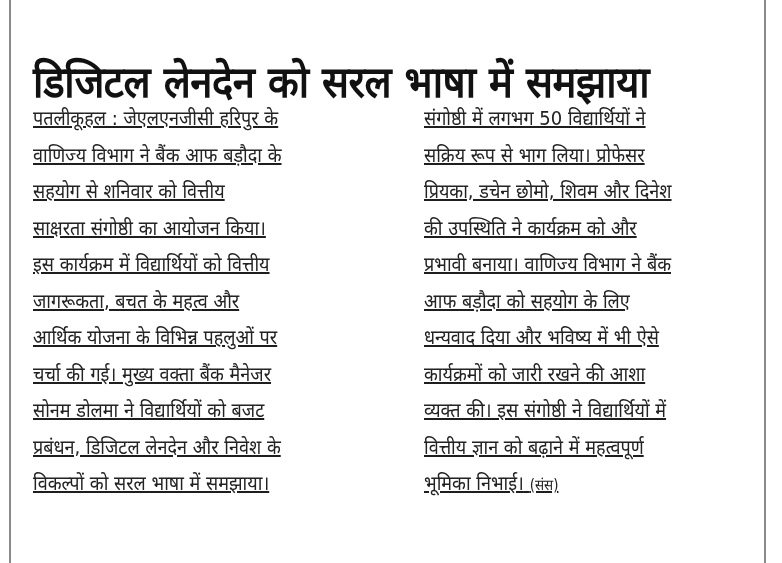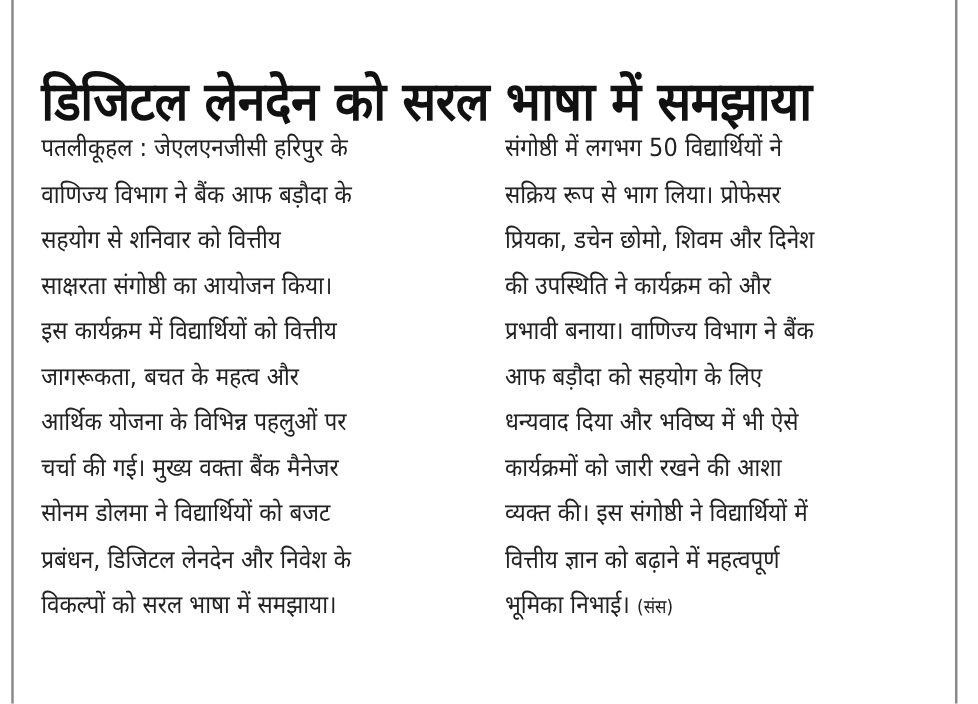--- a/index.html
+++ b/index.html
@@ -7,23 +7,23 @@
     width: 782px; height: 563px; background: #ffffff; position: relative; overflow: hidden;
     font-family: "DejaVu Sans", "Liberation Sans", sans-serif; color: #1e1e1e;
   }
   .rule-left { position: absolute; left: 9px; top: 0; width: 2px; height: 563px; background: #8a8a8a; }
   .rule-right { position: absolute; left: 764px; top: 0; width: 2px; height: 563px; background: #8a8a8a; }
   .headline {
     position: absolute; left: 33px; top: 18px; width: 720px;
     font-size: 43px; font-weight: bold; line-height: 70px; color: #111;
     white-space: nowrap; letter-spacing: -0.5px; transform: scaleX(0.93); transform-origin: left;
   }
-  .col { position: absolute; top: 100px; }
+  .col { position: absolute; top: 100px; text-decoration: underline; }
   .col-left { left: 33px; width: 345px; }
-  .col-right { left: 404px; width: 345px; }
+  .col-right { left: 424px; width: 345px; }
   .line {
     font-size: 20px; line-height: 36.5px; height: 36.5px; white-space: nowrap; color: #222;
     transform: scaleX(0.9); transform-origin: left;
   }
   .credit { font-size: 15px; }
 </style>
 </head>
 <body>
 
 <div class="rule-left"></div>

